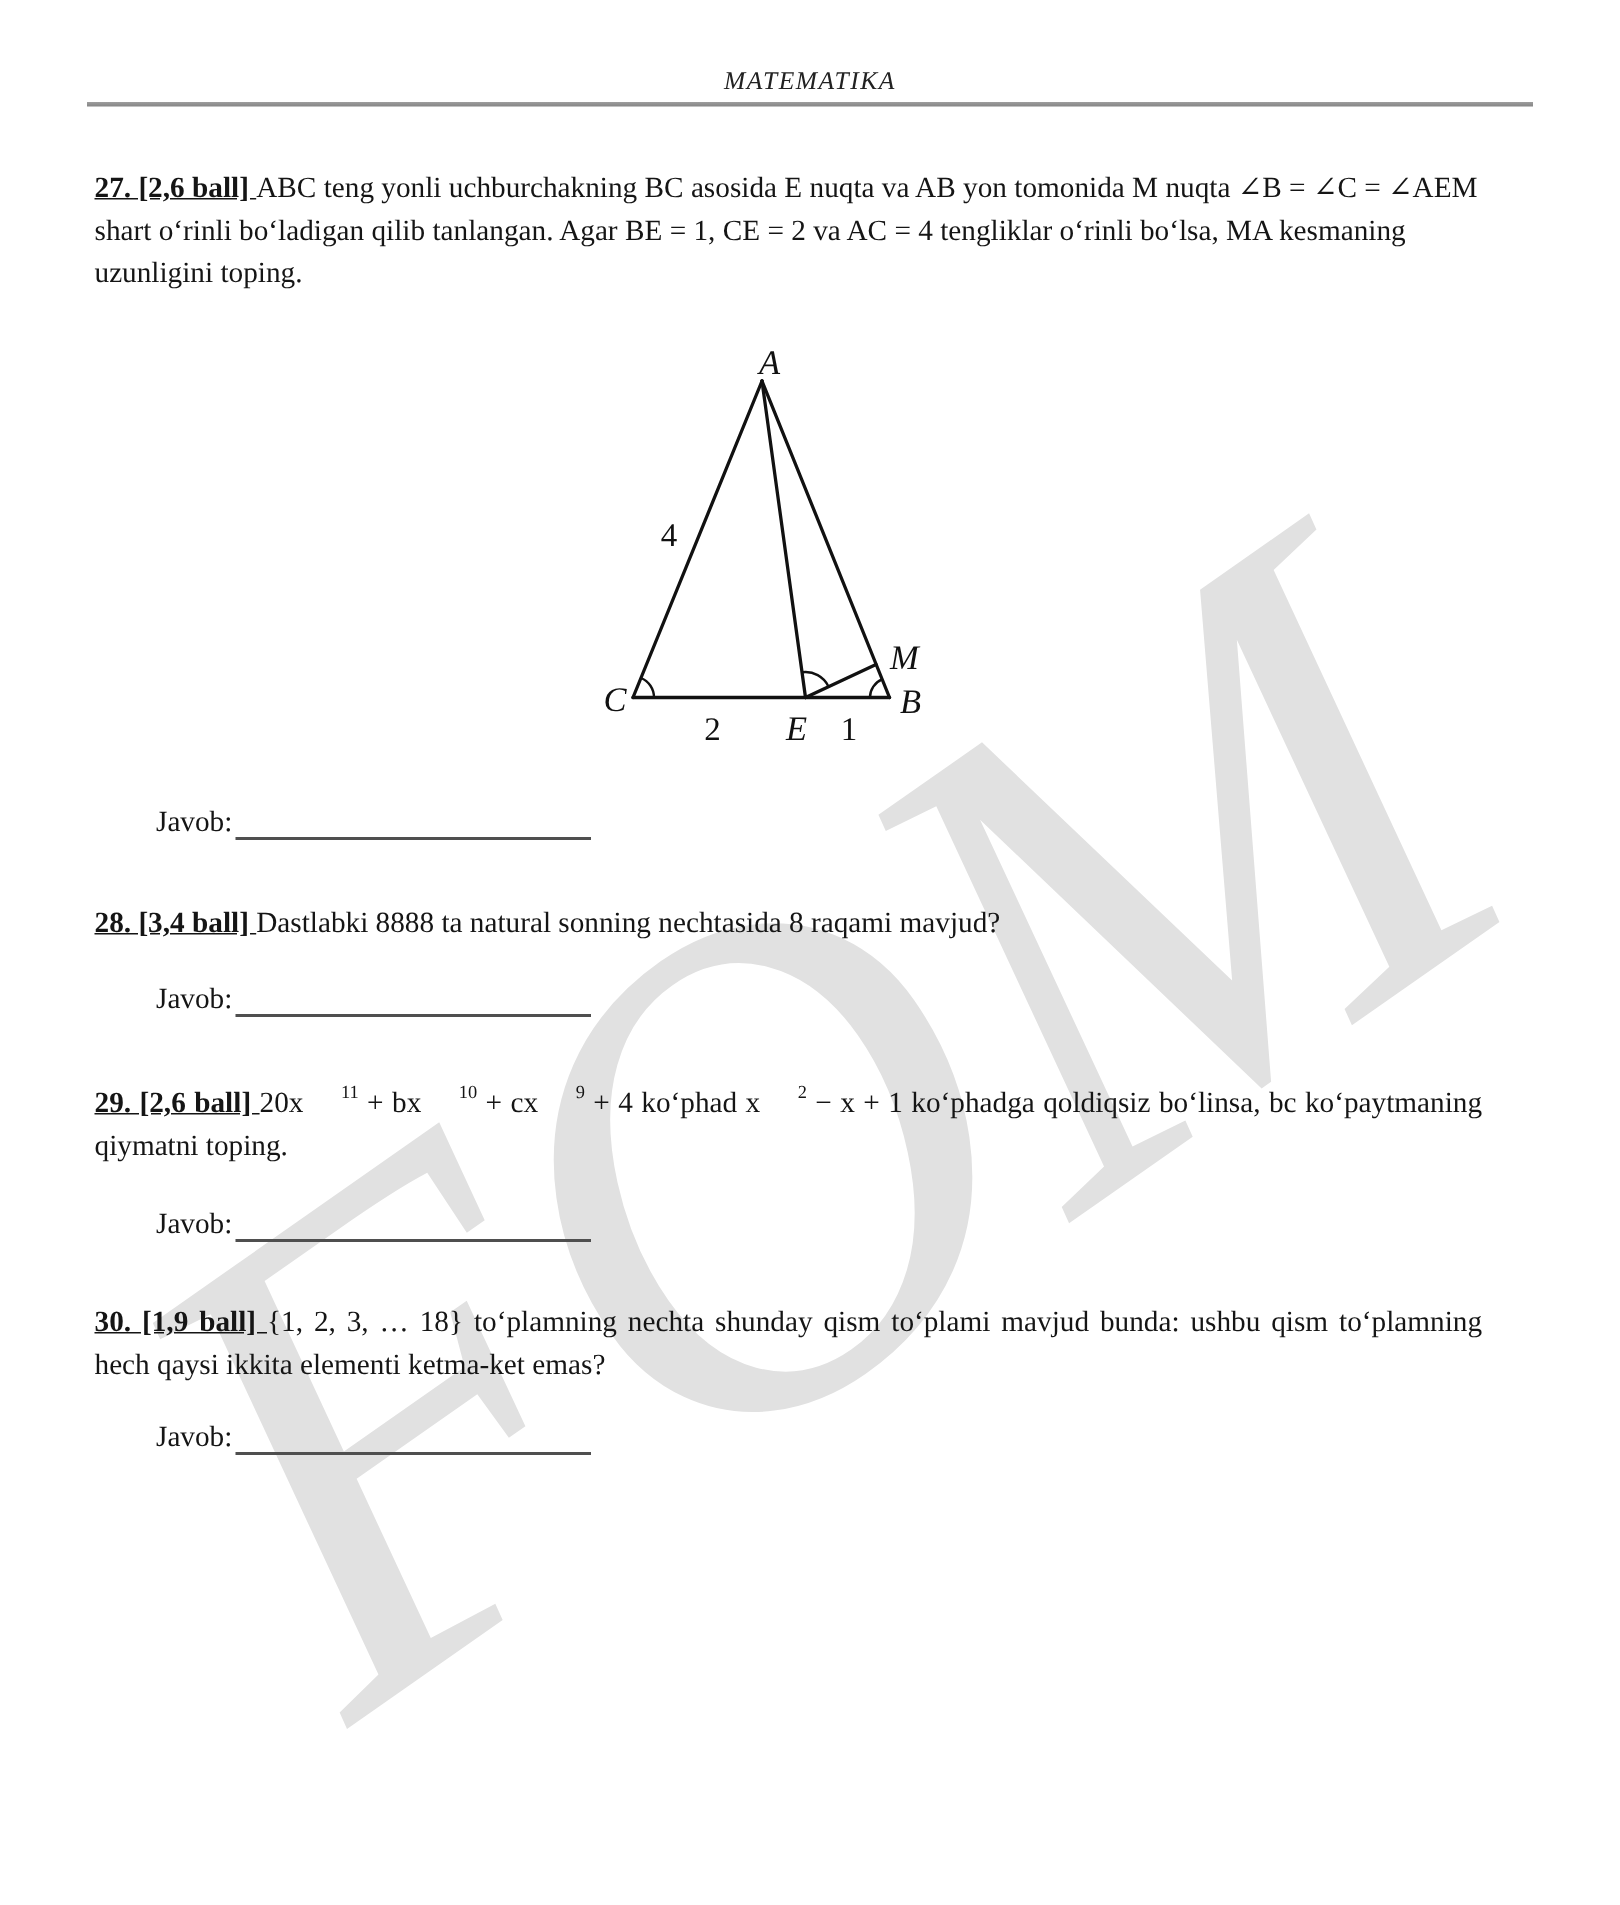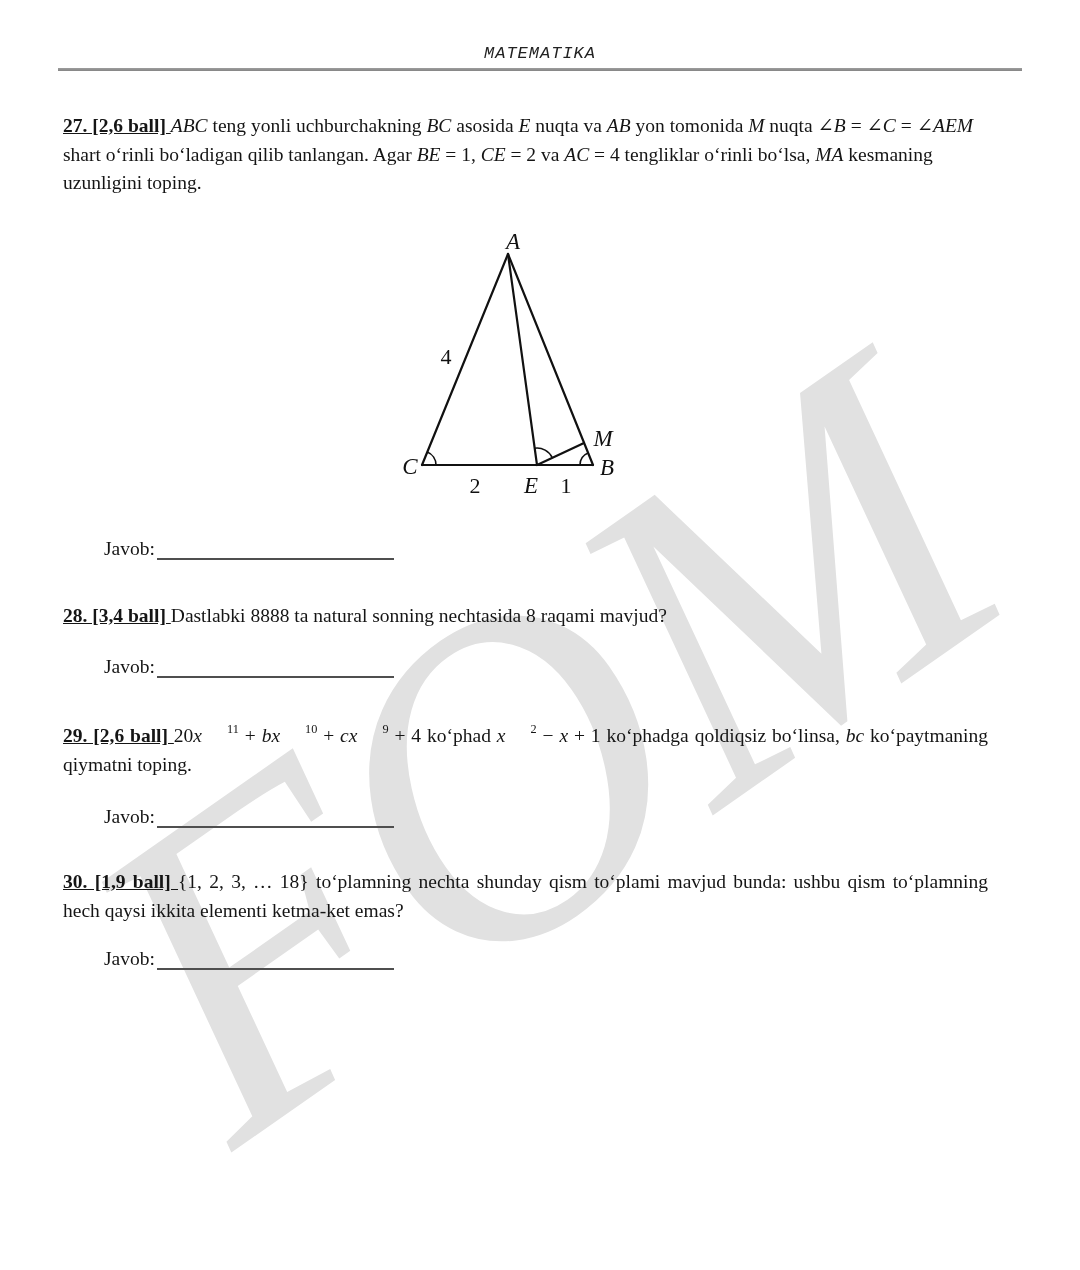--- a/index.html
+++ b/index.html
@@ -26,35 +26,34 @@
     pointer-events:none;
     z-index:0;
   }
   .content{position:relative;z-index:1;}
   .doc-title{
     position:absolute;top:44px;left:0;width:1080px;
     text-align:center;
     font-size:17px;font-style:italic;
     letter-spacing:1px;
     color:#222;
-    font-family:Liberation Mono, monospace;
   }
   .header-rule{
     position:absolute;left:58px;top:68px;
     width:964px;height:3px;
     background:linear-gradient(#9d9d9d,#858585);
   }
   .para{
     position:absolute;left:63px;width:925px;
     font-size:19.5px;line-height:28.5px;
     text-align:left;
   }
   .para.just{text-align:justify;text-align-last:left;}
   .b{font-weight:bold;text-decoration:underline;}
-  .i{font-style:italic;}
+  .i{}
   sup{font-size:63%;line-height:0;position:relative;top:-0.15em;margin-left:25px;}
   .answer-row{
     position:absolute;left:63px;
     display:flex;align-items:flex-end;
     font-size:19.5px;line-height:28px;
     height:28px;
     margin-left:41px;
   }
   .answer-line{
     width:237px;height:0;

